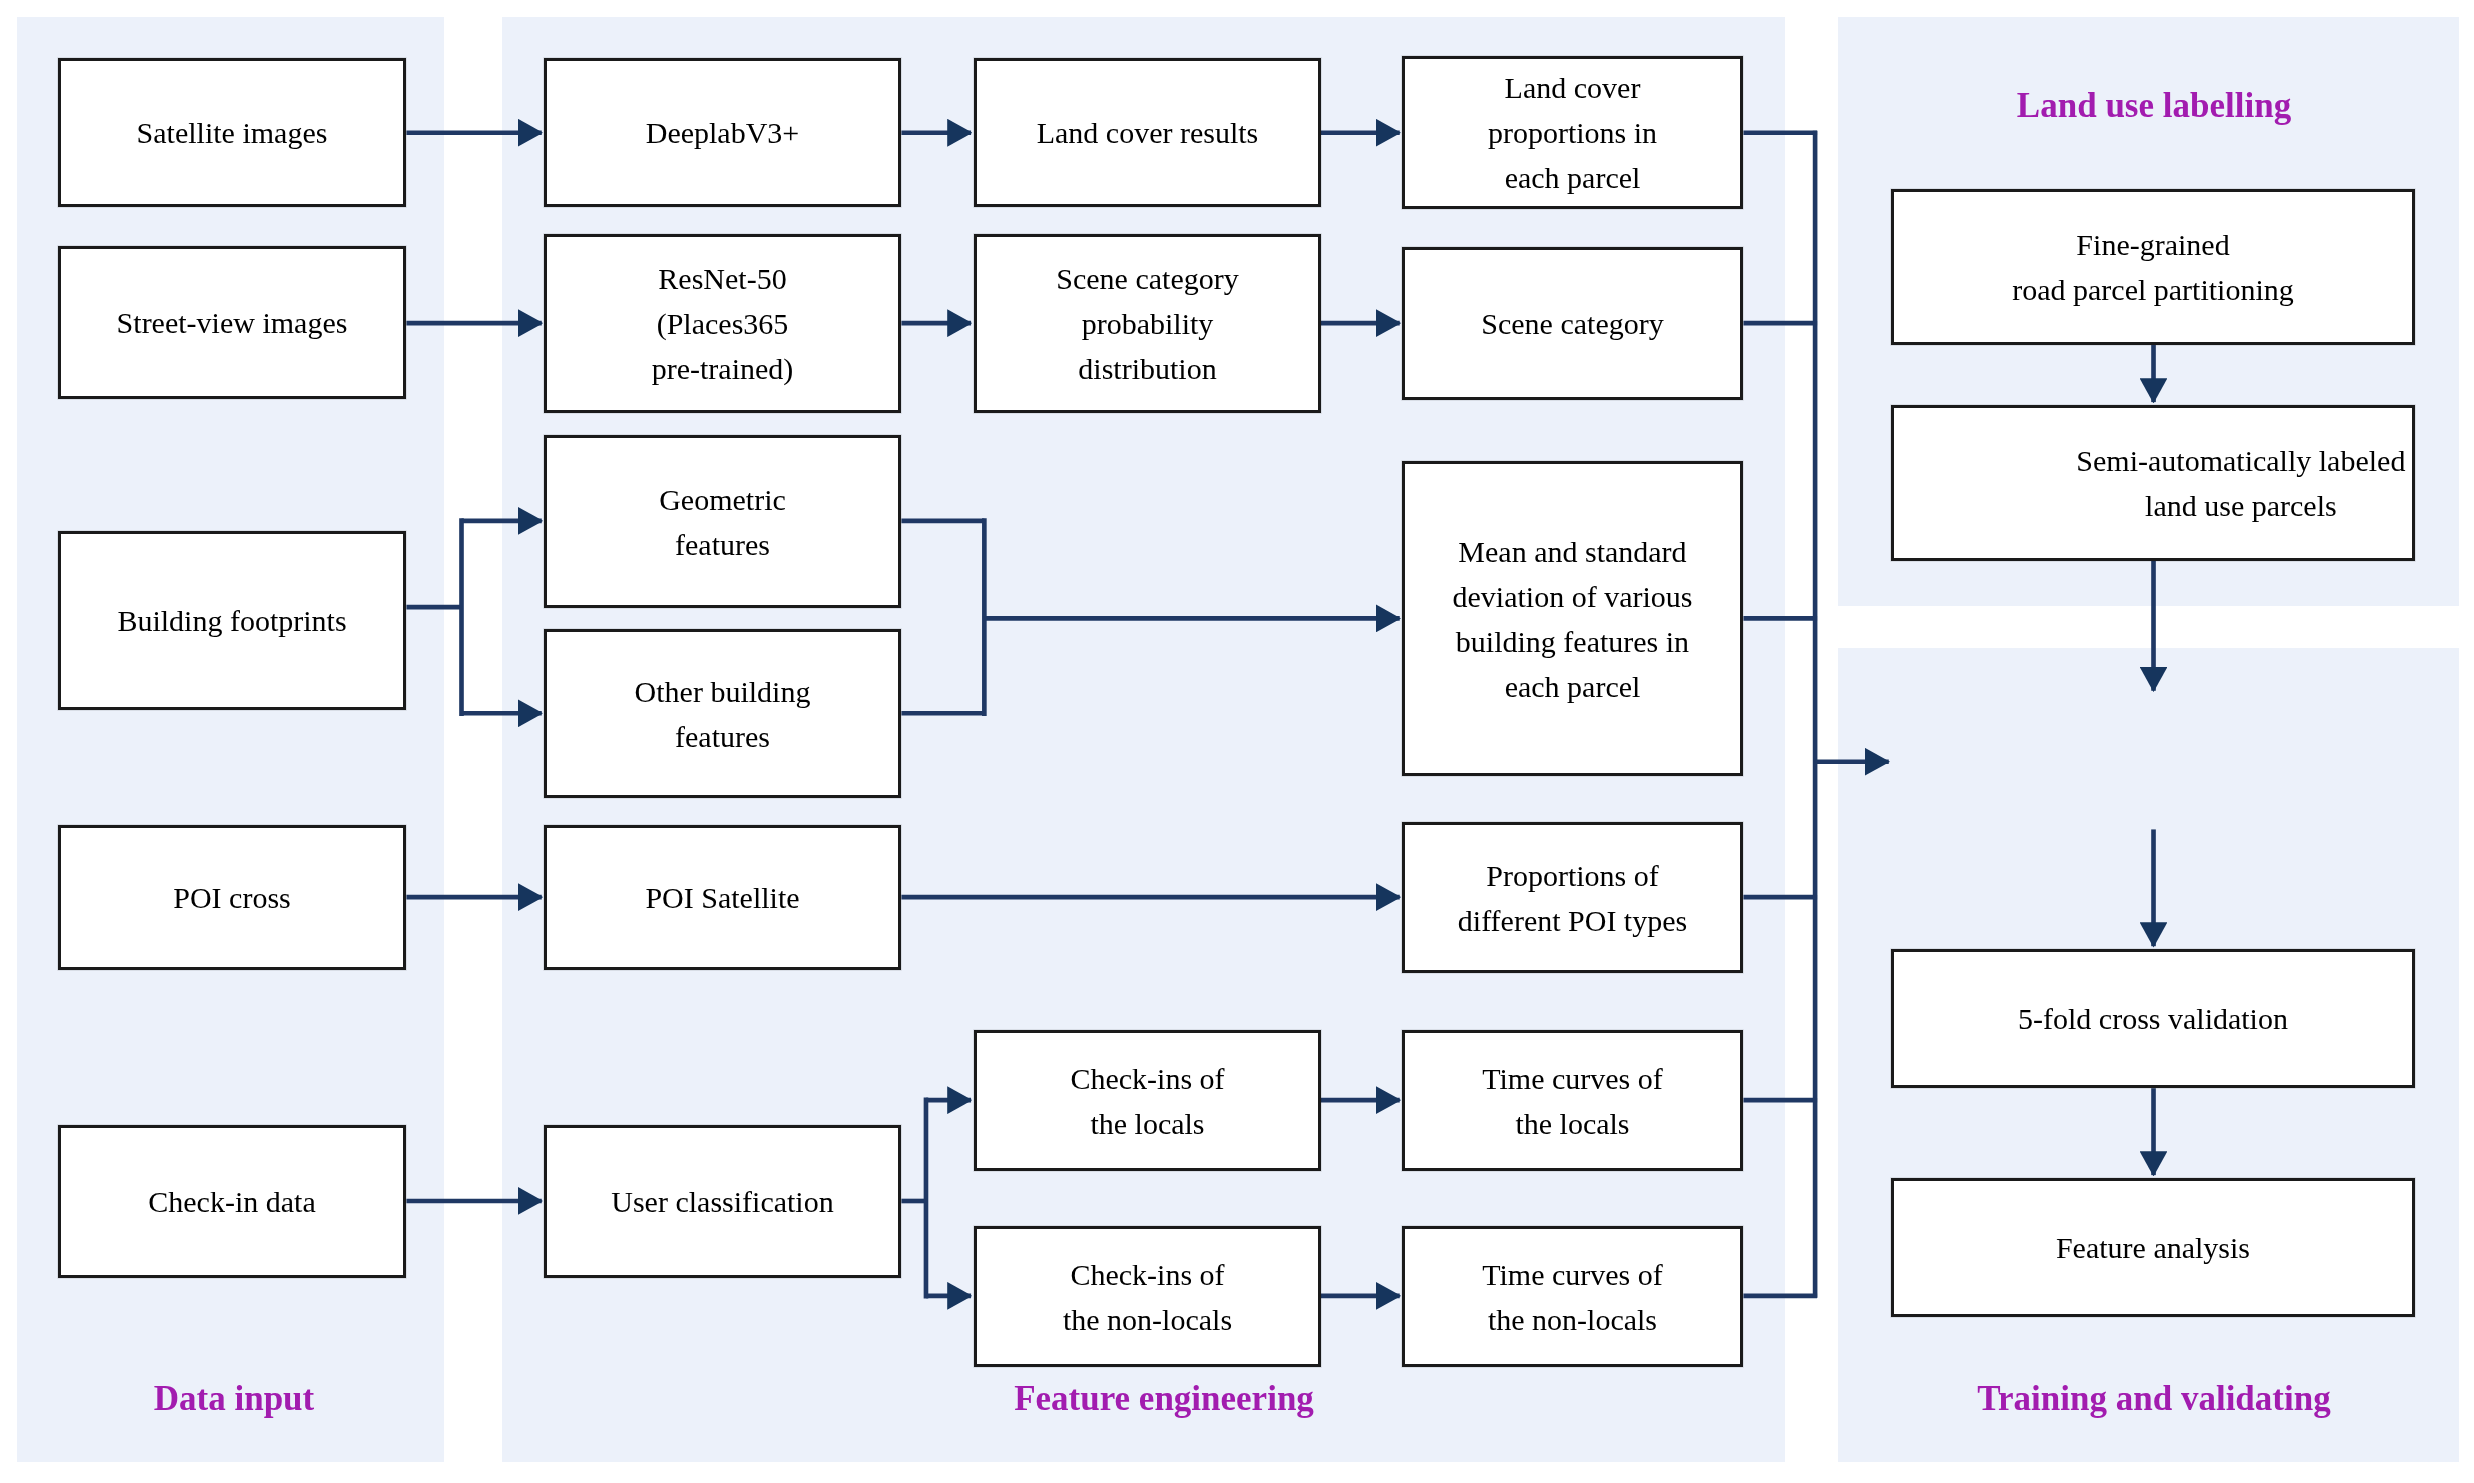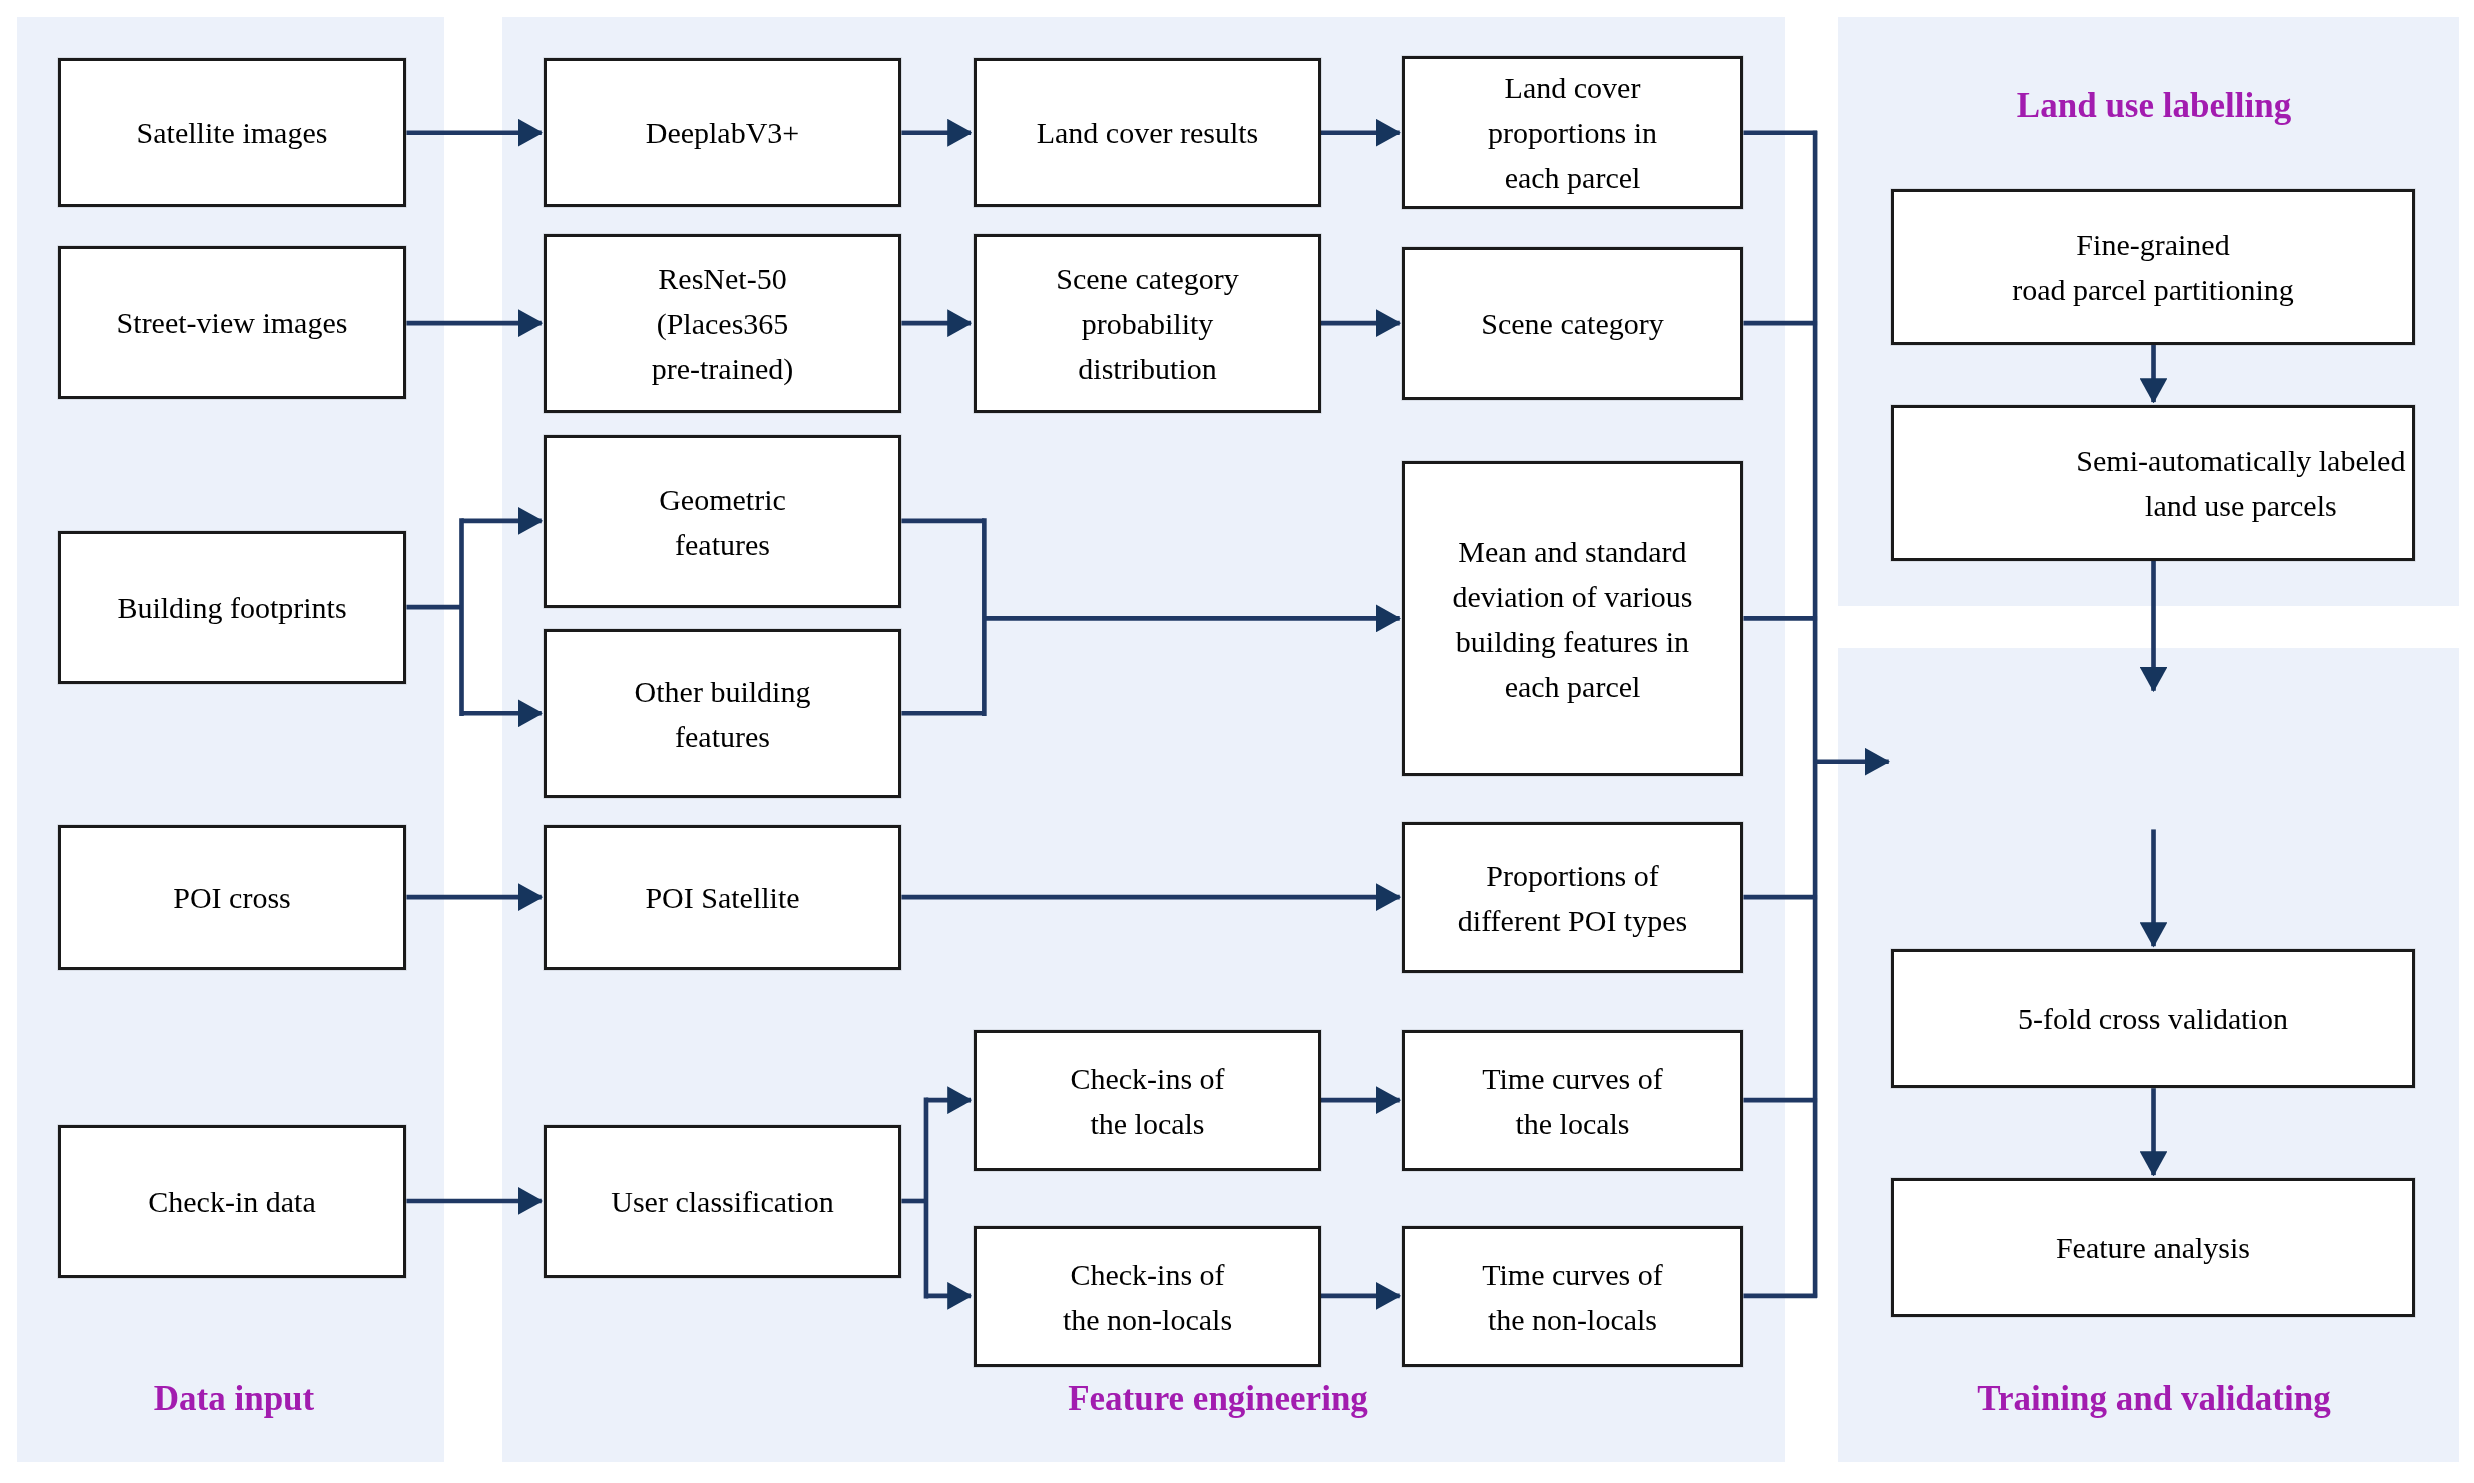--- a/index.html
+++ b/index.html
@@ -39,21 +39,21 @@
     white-space: pre-line;
     font-size: 30px;
     line-height: 1.5;
     color: #000000;
     padding: 0 6.6px;
   }
 
   
   #n-satellite { left: 58px;  top: 58px;   width: 348px; height: 149px; }
   #n-street    { left: 58px;  top: 246px;  width: 348px; height: 153px; }
-  #n-building  { left: 58px;  top: 531px;  width: 348px; height: 153px; }
+  #n-building  { left: 58px;  top: 531px;  width: 348px; height: 179px; }
   #n-poi       { left: 58px;  top: 825px; width: 348px; height: 145px; }
   #n-checkin   { left: 58px;  top: 1125px; width: 348px; height: 153px; }
 
   
   #n-deeplab   { left: 544px; top: 58px;   width: 357px; height: 149px; }
   #n-resnet    { left: 544px; top: 234px;  width: 357px; height: 179px; }
   #n-geometric { left: 544px; top: 435px;  width: 357px; height: 173px; }
   #n-other     { left: 544px; top: 629px;  width: 357px; height: 169px; }
   #n-poidens   { left: 544px; top: 825px; width: 357px; height: 145px; }
   #n-userclass { left: 544px; top: 1125px; width: 357px; height: 153px; justify-content: center; }
@@ -82,21 +82,21 @@
   .section-label {
     position: absolute;
     transform: translateX(-50%);
     font-weight: bold;
     font-size: 35px;
     color: #a21caf;
     white-space: nowrap;
   }
   #lbl-landuse    { left: 2154px; top: 86px;  }
   #lbl-datainput  { left: 234px;  top: 1379px; }
-  #lbl-featureeng { left: 1218px; top: 1379px; }
+  #lbl-featureeng { left: 1164px; top: 1379px; }
   #lbl-training   { left: 2154px; top: 1379px; }
 
   svg.wires {
     position: absolute;
     left: 0;
     top: 0;
     pointer-events: none;
   }
 </style>
 </head>

